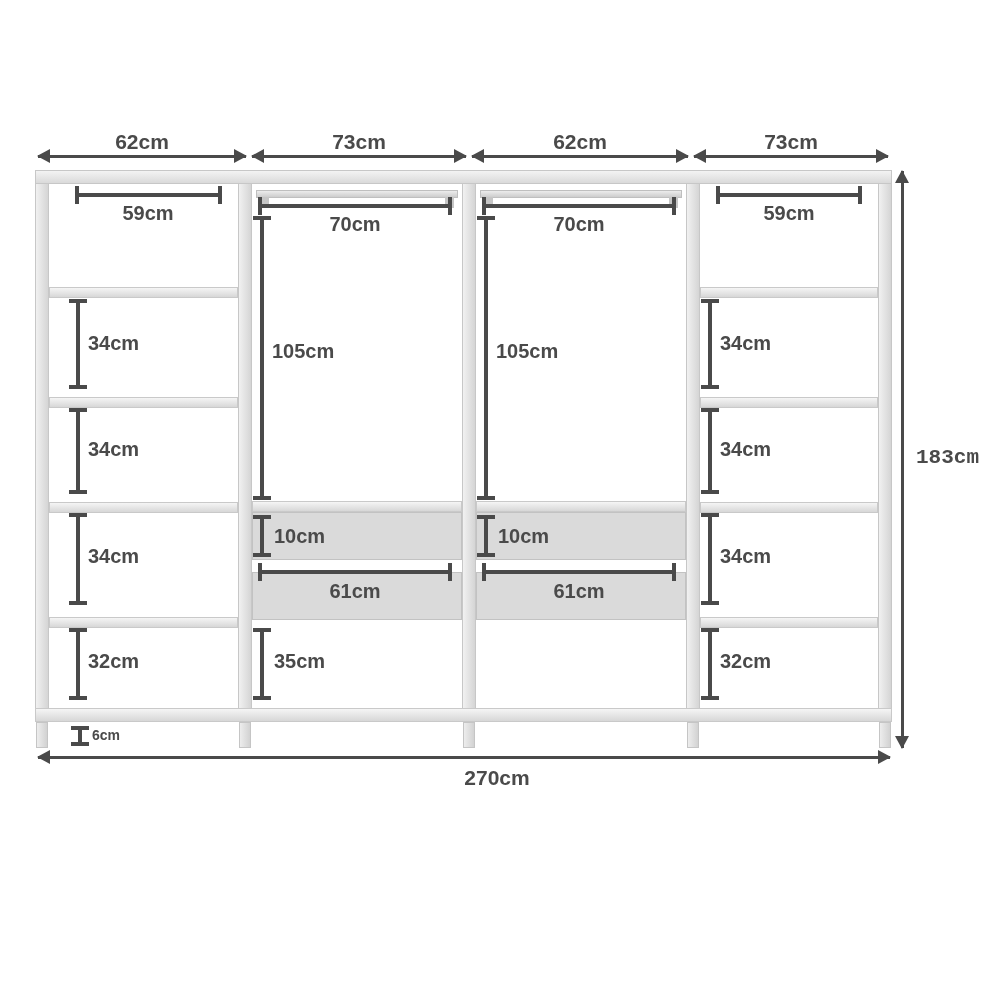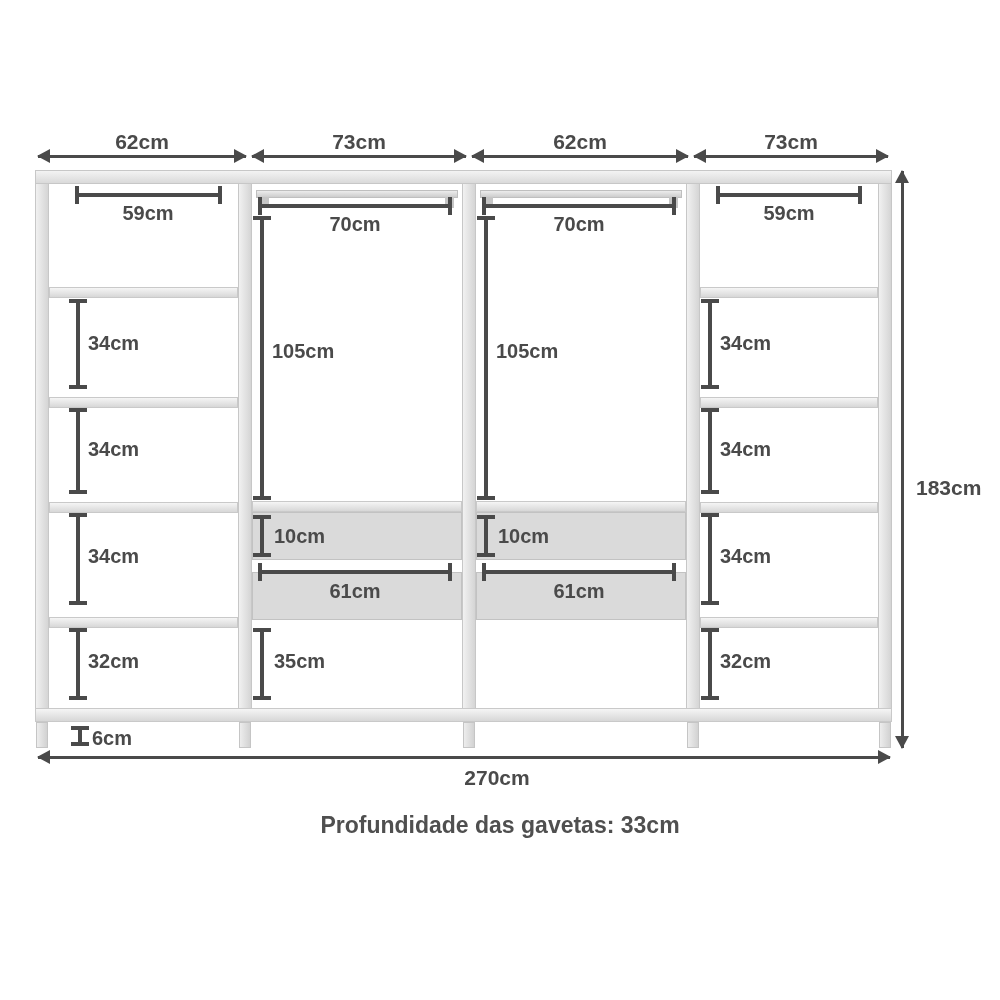--- a/index.html
+++ b/index.html
@@ -28,21 +28,21 @@
   .meas-h{position:absolute;height:4px;background:#4a4a4a;}
   .meas-h::before,.meas-h::after{content:"";position:absolute;width:4px;height:18px;top:-7px;background:#4a4a4a;}
   .meas-h::before{left:0;} .meas-h::after{right:0;}
   .meas-v{position:absolute;width:4px;background:#4a4a4a;}
   .meas-v::before,.meas-v::after{content:"";position:absolute;height:4px;width:18px;left:-7px;background:#4a4a4a;}
   .meas-v::before{top:0;} .meas-v::after{bottom:0;}
   
   .lbl{position:absolute;font-weight:700;font-size:20px;color:#4a4a4a;text-align:center;white-space:nowrap;}
   .lbl-big{font-size:21px;}
   .lbl-left{text-align:left;}
-  .lbl-small{font-size:20px;}
+  .lbl-small{font-size:14px;}
   .note{position:absolute;left:0;width:1000px;text-align:center;font-weight:700;font-size:23px;color:#4f4f4f;white-space:nowrap;}
 </style>
 </head>
 <body>
 
 <div class="canvas">
 
   <div class="arrow-h" style="left:38px;top:155px;width:208px;"></div>
   <div class="arrow-h" style="left:252px;top:155px;width:214px;"></div>
   <div class="arrow-h" style="left:472px;top:155px;width:216px;"></div>
@@ -129,20 +129,19 @@
   <div class="meas-v" style="left:708px;top:299px;height:90px;"></div>
   <div class="lbl lbl-left" style="left:720px;top:332px;width:70px;">34cm</div>
   <div class="meas-v" style="left:708px;top:408px;height:86px;"></div>
   <div class="lbl lbl-left" style="left:720px;top:438px;width:70px;">34cm</div>
   <div class="meas-v" style="left:708px;top:513px;height:92px;"></div>
   <div class="lbl lbl-left" style="left:720px;top:545px;width:70px;">34cm</div>
   <div class="meas-v" style="left:708px;top:628px;height:72px;"></div>
   <div class="lbl lbl-left" style="left:720px;top:650px;width:70px;">32cm</div>
 
   <div class="arrow-v" style="left:901px;top:171px;height:577px;"></div>
-  <div class="lbl lbl-big lbl-left" style="left:916px;top:476px;width:80px;">183cm</div>
+  <div class="lbl lbl-big lbl-left" style="left:916px;top:446px;width:80px;font-family:Liberation Mono, monospace;">183cm</div>
 
   <div class="arrow-h" style="left:38px;top:756px;width:852px;"></div>
   <div class="lbl lbl-big" style="left:417px;top:766px;width:160px;">270cm</div>
 
-  <div class="note" style="top:812px;">Profundidade das gavetas: 33cm</div>
 
 </div>
 
 </body></html>

